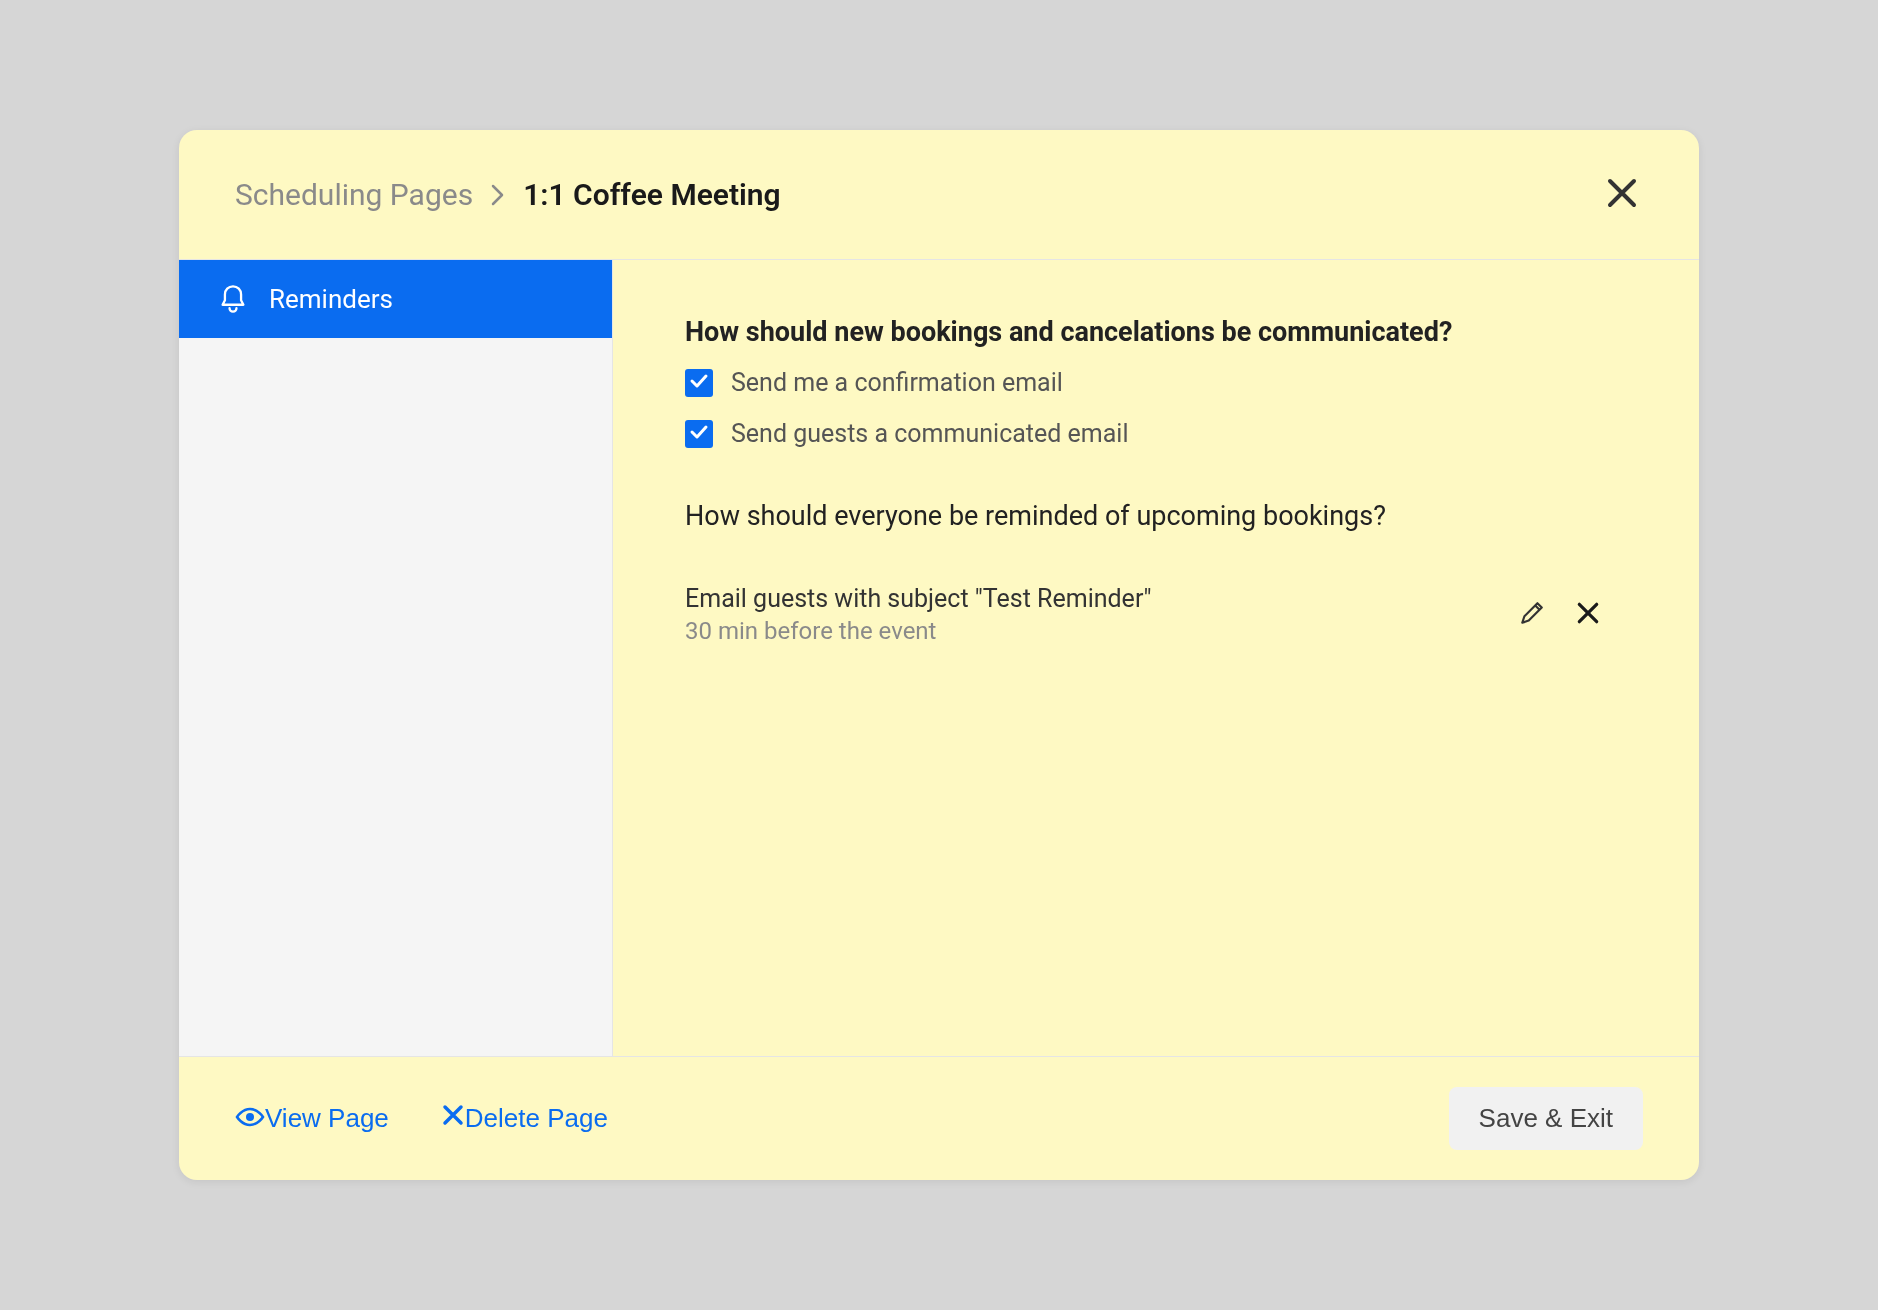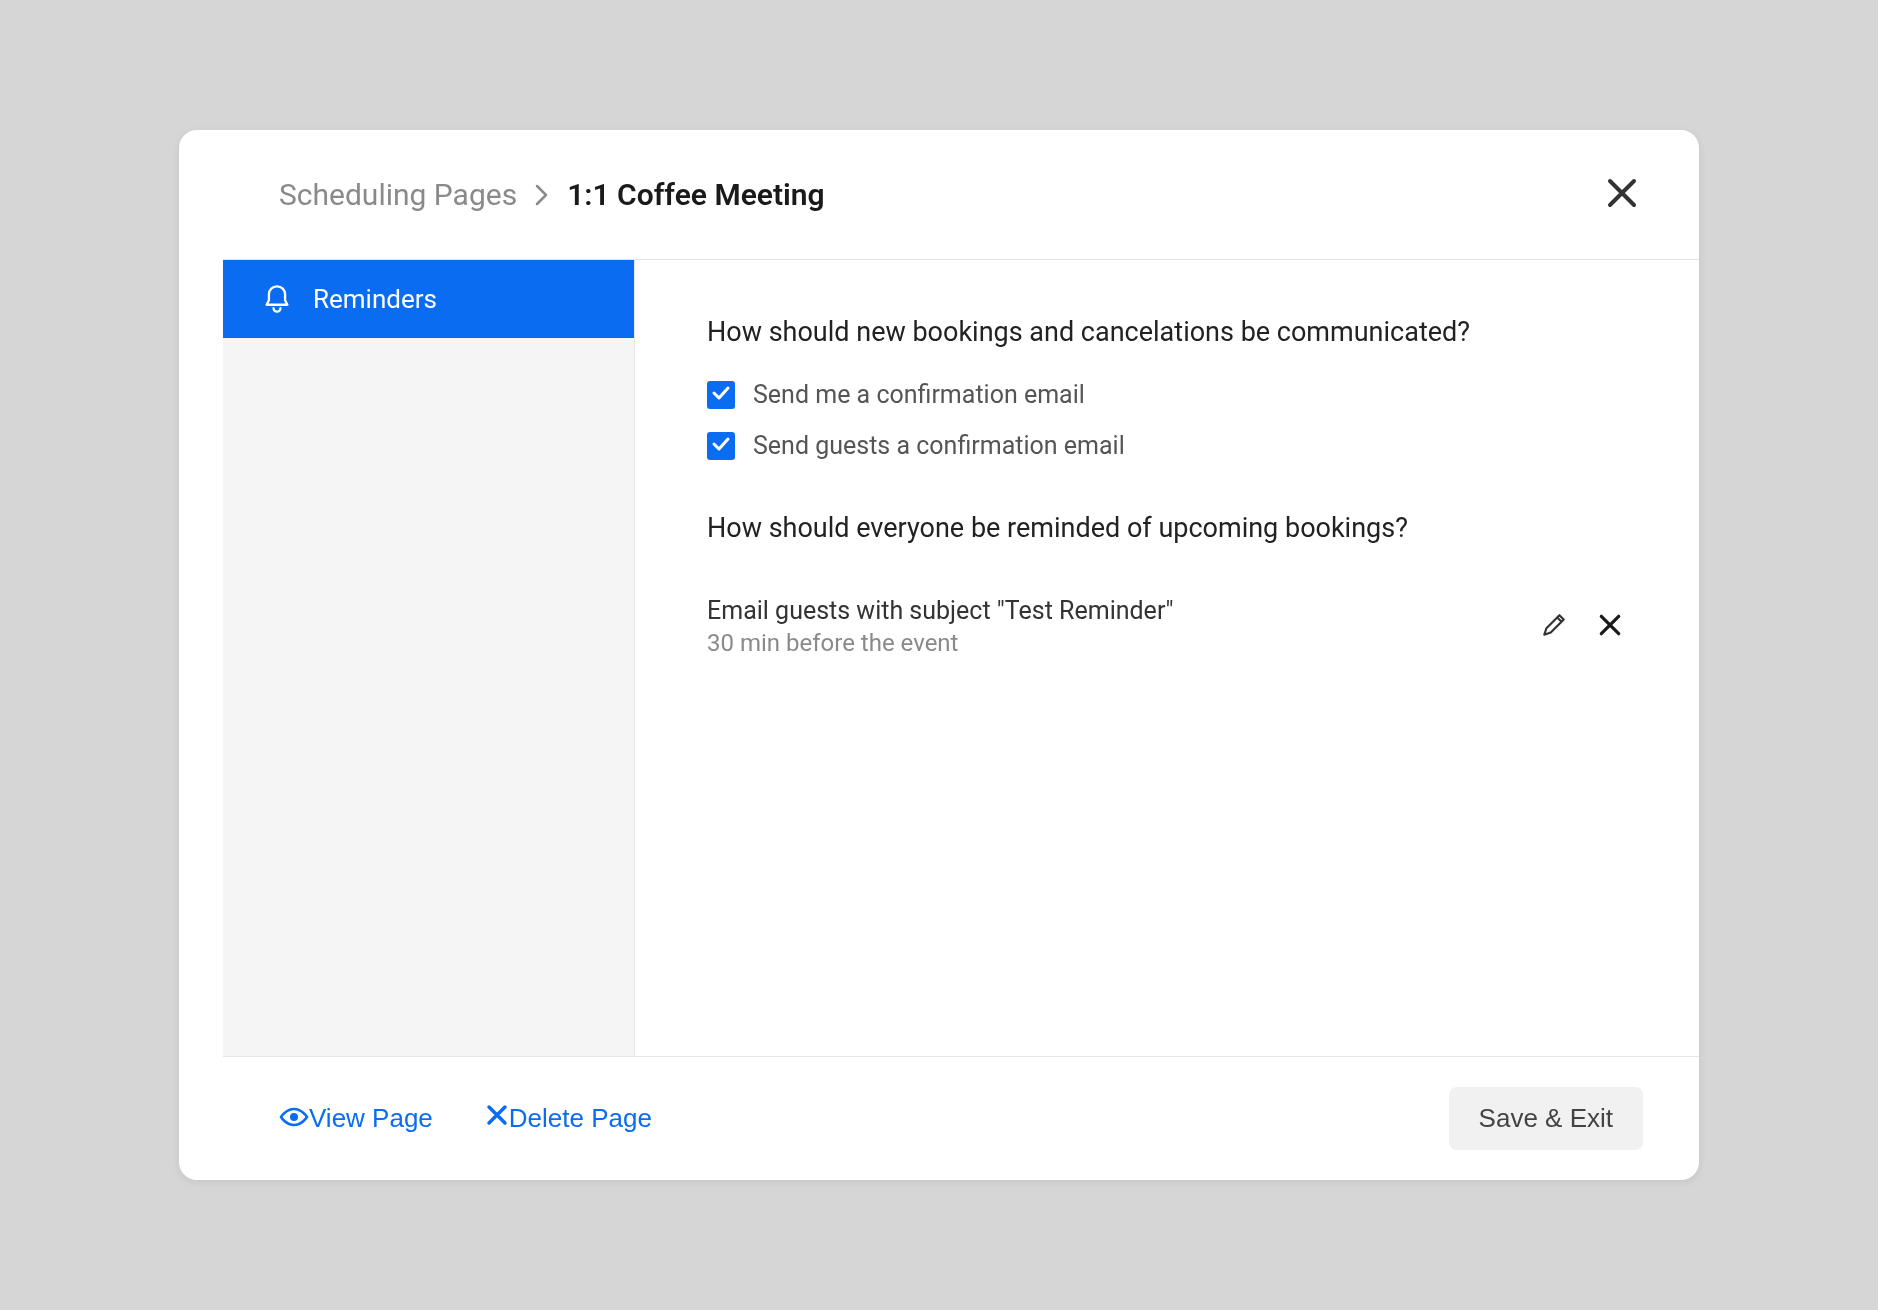--- a/index.html
+++ b/index.html
@@ -12,27 +12,26 @@
       background: #d6d6d6;
       width: 1878px;
       height: 1310px;
       display: flex;
       align-items: center;
       justify-content: center;
     }
     .modal {
       width: 1520px;
       height: 1050px;
-      background: #ffffff;
+      background: #fef9c3;
       border-radius: 18px;
       box-shadow: 0 2px 8px rgba(0,0,0,0.08);
       display: flex;
       flex-direction: column;
       overflow: hidden;
-      padding-left: 44px;
     }
     .modal-header {
       display: flex;
       align-items: center;
       justify-content: space-between;
       padding: 42px 56px 42px 56px;
       border-bottom: 1px solid #e5e5e5;
     }
     .breadcrumb {
       display: flex;
@@ -87,22 +86,22 @@
       align-items: center;
       justify-content: center;
     }
     .content {
       flex: 1;
       padding: 56px 72px;
     }
     .section-heading {
       font-size: 27px;
       color: #222;
-      font-weight: 400;
-      margin-bottom: 32px;
+      font-weight: 700;
+      margin-bottom: 20px;
     }
     .checkbox-row {
       display: flex;
       align-items: center;
       gap: 18px;
       margin-bottom: 22px;
     }
     .checkbox {
       width: 28px;
       height: 28px;
@@ -252,21 +251,21 @@
       </div>
 
       <div class="checkbox-row">
         <div class="checkbox">
           <span>
             <svg width="20" height="20" viewBox="0 0 20 20">
               <path d="M3 10 L8 15 L17 5" stroke="#ffffff" stroke-width="3" fill="none" stroke-linecap="round" stroke-linejoin="round"></path>
             </svg>
           </span>
         </div>
-        <span class="checkbox-label">Send guests a confirmation email</span>
+        <span class="checkbox-label">Send guests a communicated email</span>
       </div>
 
       <div class="section-heading2">How should everyone be reminded of upcoming bookings?</div>
 
       <div class="reminder-row">
         <div class="reminder-text">
           <span class="reminder-title">Email guests with subject "Test Reminder"</span>
           <span class="reminder-sub">30 min before the event</span>
         </div>
         <div class="reminder-actions">

